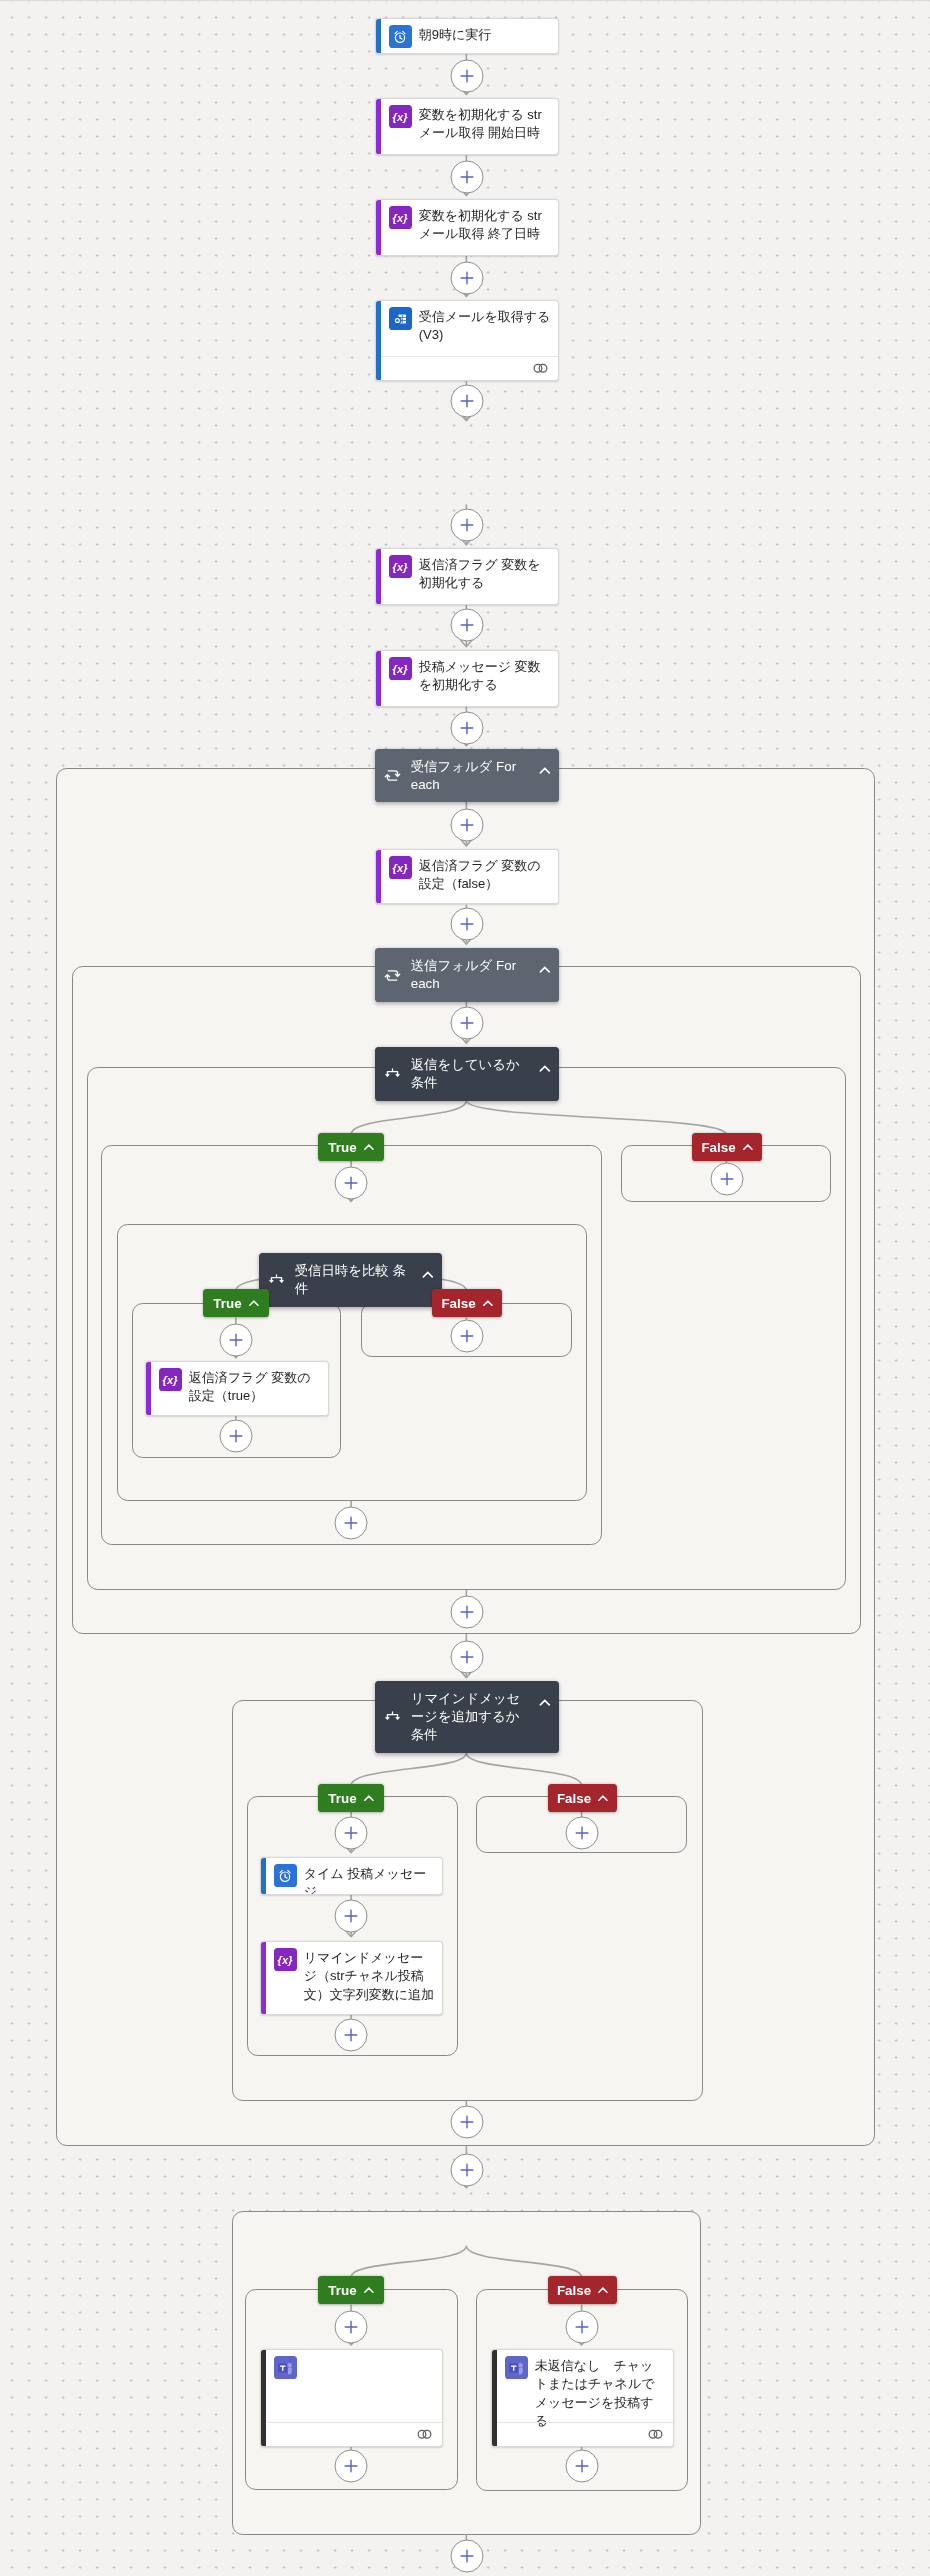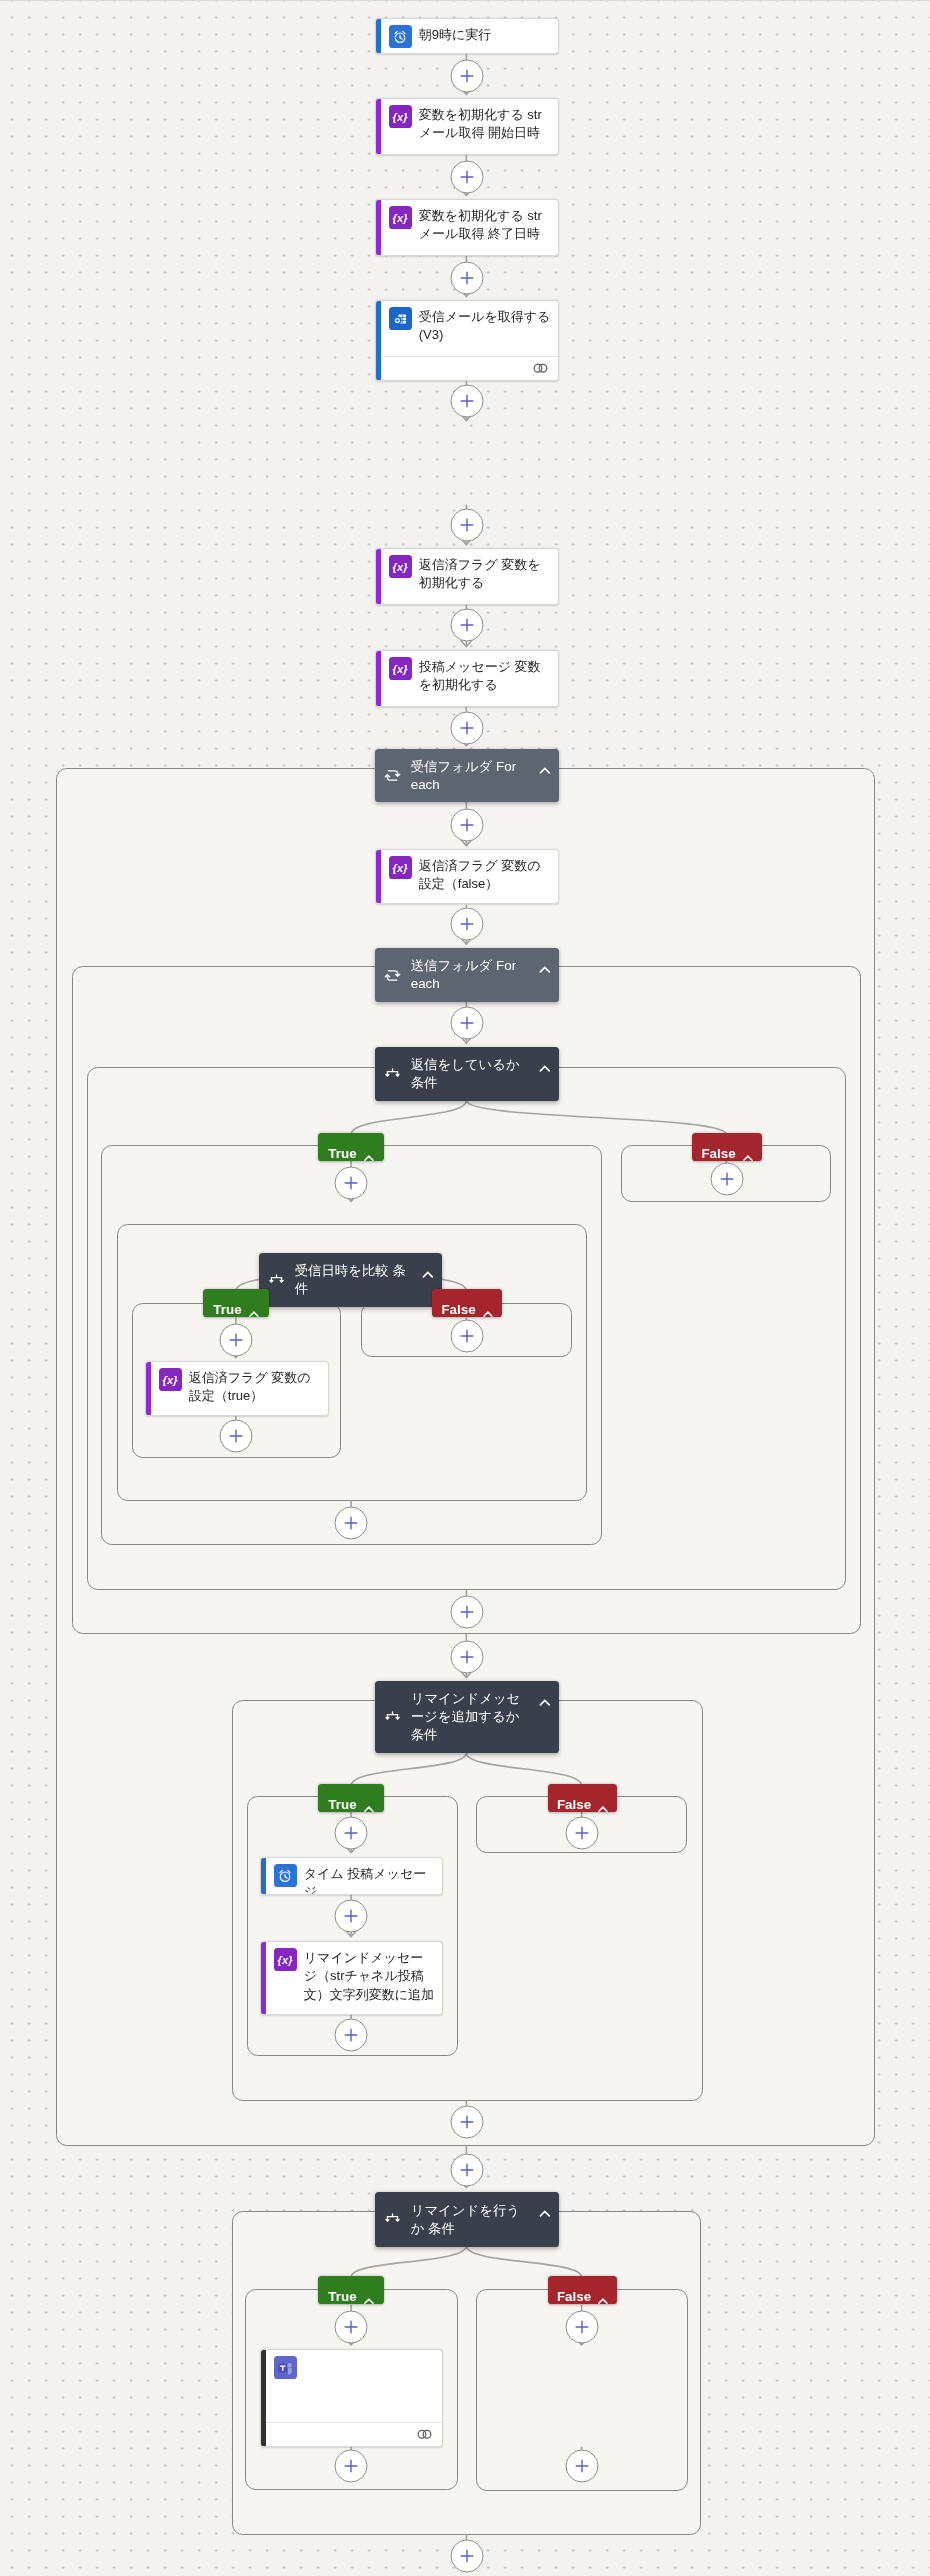--- a/index.html
+++ b/index.html
@@ -32,21 +32,21 @@
   .foot { position:absolute; left:5.4px; right:0; bottom:0; height:24px; border-top:0.9px solid #e6e4e2;
           display:flex; align-items:center; justify-content:flex-end; padding-right:9px; }
   .hdr  { position:absolute; z-index:2; border-radius:3.6px; color:#fff; display:flex; align-items:center;
           gap:8px; padding:7.2px 8px; box-shadow:0 1.8px 4.5px rgba(0,0,0,.30); cursor:pointer; }
   .hdr.loop { background:#5d6670; }
   .hdr.cond { background:#39404b; }
   .hdr .t { font-size:13.4px; line-height:18px; font-weight:400; color:#fff; flex:1; }
   .hdr .chev { flex:0 0 auto; align-self:flex-start; margin-top:5.4px; }
   .hic  { flex:0 0 19.7px; display:flex; align-items:center; justify-content:center; }
   .badge{ position:absolute; z-index:3; height:28px; border-radius:3.6px; color:#fff; font-size:13.4px;
-          font-weight:700; display:flex; align-items:flex-end; justify-content:center; gap:7.2px;
+          font-weight:700; display:flex; align-items:center; justify-content:center; gap:7.2px;
           box-shadow:0 0.9px 2.7px rgba(0,0,0,.3); cursor:pointer; }
   .badge.green { background:#2f7d1e; }
   .badge.red   { background:#a4262c; }
   .plus { position:absolute; z-index:3; width:33px; height:33px; border-radius:50%; background:#fff;
           border:1.3px solid #908e8c; display:flex; align-items:center; justify-content:center;
           transform:translate(-50%,-50%); cursor:pointer; }
 </style>
 </head>
 <body>
 
@@ -288,34 +288,20 @@
   </div>
 
   <div class="card" style="left:260px;top:1940px;width:183px;height:74px">
     <div class="bar purple"></div>
     <div class="row">
       <span class="ic purple">{x}</span>
       <span class="t">リマインドメッセージ（strチャネル投稿文）文字列変数に追加</span>
     </div>
   </div>
 
-  <div class="hdr cond" style="left:375px;top:2191px;width:184px;height:55px">
-    <span class="hic">
-      <svg width="17" height="17" viewBox="0 0 20 20" fill="none" stroke="#fff" stroke-width="1.5" stroke-linecap="round" stroke-linejoin="round">
-          <path d="M10 3.5v3M4 6.5h12M4 6.5v5M16 6.5v5"></path>
-          <path d="M2.3 10L4 11.8L5.7 10M14.3 10L16 11.8L17.7 10"></path>
-        </svg>
-    </span>
-    <span class="t">リマインドを行うか 条件</span>
-    <span class="chev">
-      <svg width="11.6" height="7.2" viewBox="0 0 13 8" fill="none" stroke="#fff" stroke-width="1.8" stroke-linecap="round">
-          <path d="M1.5 6.5L6.5 1.5L11.5 6.5"></path>
-        </svg>
-    </span>
-  </div>
 
   <div class="badge green" style="left:318px;top:2275px;width:66px">
     <span>True</span>
     <svg width="9.8" height="6.3" viewBox="0 0 12 7" fill="none" stroke="#fff" stroke-width="1.8" stroke-linecap="round">
         <path d="M1 6L6 1L11 6"></path>
       </svg>
   </div>
   <div class="badge red" style="left:548px;top:2275px;width:69px">
     <span>False</span>
     <svg width="9.8" height="6.3" viewBox="0 0 12 7" fill="none" stroke="#fff" stroke-width="1.8" stroke-linecap="round">
@@ -336,20 +322,40 @@
       </span>
     </div>
     <div class="foot">
       <svg width="17" height="12.5" viewBox="0 0 20 15" fill="none" stroke="#5f5d5b" stroke-width="1.5">
           <circle cx="7" cy="7.5" r="4.6"></circle>
           <circle cx="13" cy="7.5" r="4.6"></circle>
         </svg>
     </div>
   </div>
 
+  <div class="card" style="left:491px;top:2348px;width:183px;height:98px">
+    <div class="bar black"></div>
+    <div class="row">
+      <span class="ic teams">
+        <svg width="18" height="18" viewBox="0 0 24 24">
+            <circle cx="18" cy="8.5" r="3.2" fill="#9a9ee8"></circle>
+            <path d="M16 12h5v5a3.5 3.5 0 0 1-5 3.2z" fill="#9a9ee8"></path>
+            <rect x="3" y="6" width="12" height="12" rx="1.5" fill="#4b50b8"></rect>
+            <path d="M6 9.5h6M9 9.5V15" stroke="#fff" stroke-width="1.8" stroke-linecap="round"></path>
+          </svg>
+      </span>
+      <span class="t">未返信なし　チャットまたはチャネルでメッセージを投稿する</span>
+    </div>
+    <div class="foot">
+      <svg width="17" height="12.5" viewBox="0 0 20 15" fill="none" stroke="#5f5d5b" stroke-width="1.5">
+          <circle cx="7" cy="7.5" r="4.6"></circle>
+          <circle cx="13" cy="7.5" r="4.6"></circle>
+        </svg>
+    </div>
+  </div>
 
   <div class="plus" style="left:467px;top:75px">
       <svg width="15" height="15" viewBox="0 0 18 18">
         <path d="M9 2v14M2 9h14" stroke="#5b5fc7" stroke-width="1.7" stroke-linecap="round"></path>
       </svg>
     </div>
   <div class="plus" style="left:467px;top:176px">
       <svg width="15" height="15" viewBox="0 0 18 18">
         <path d="M9 2v14M2 9h14" stroke="#5b5fc7" stroke-width="1.7" stroke-linecap="round"></path>
       </svg>

